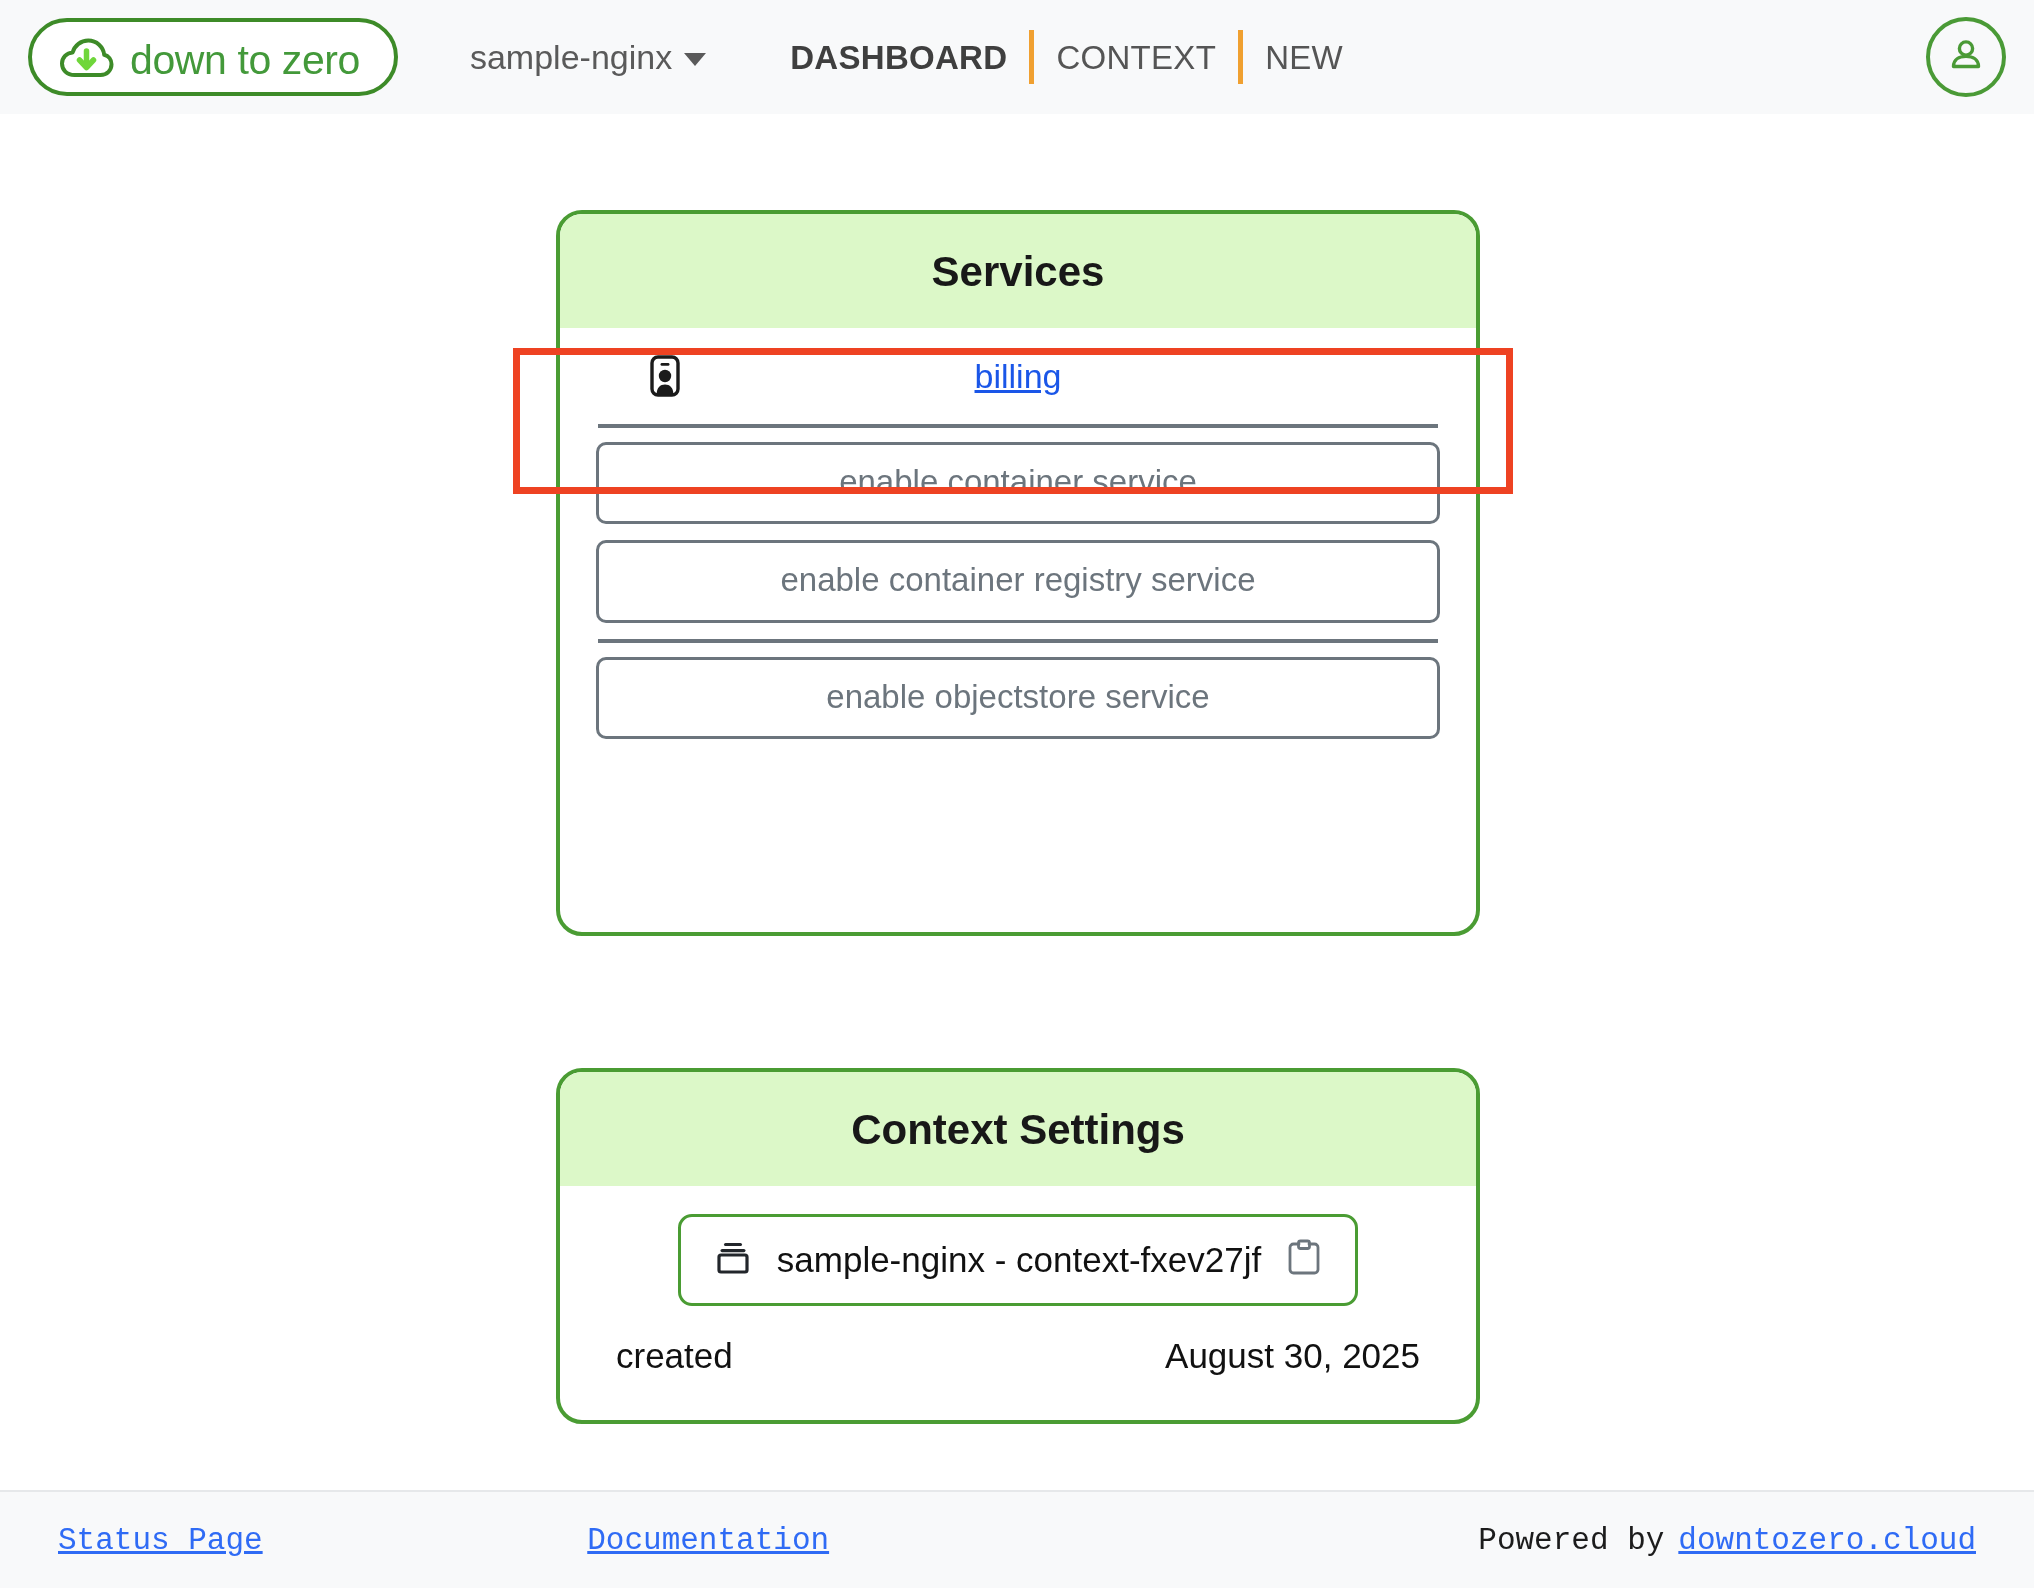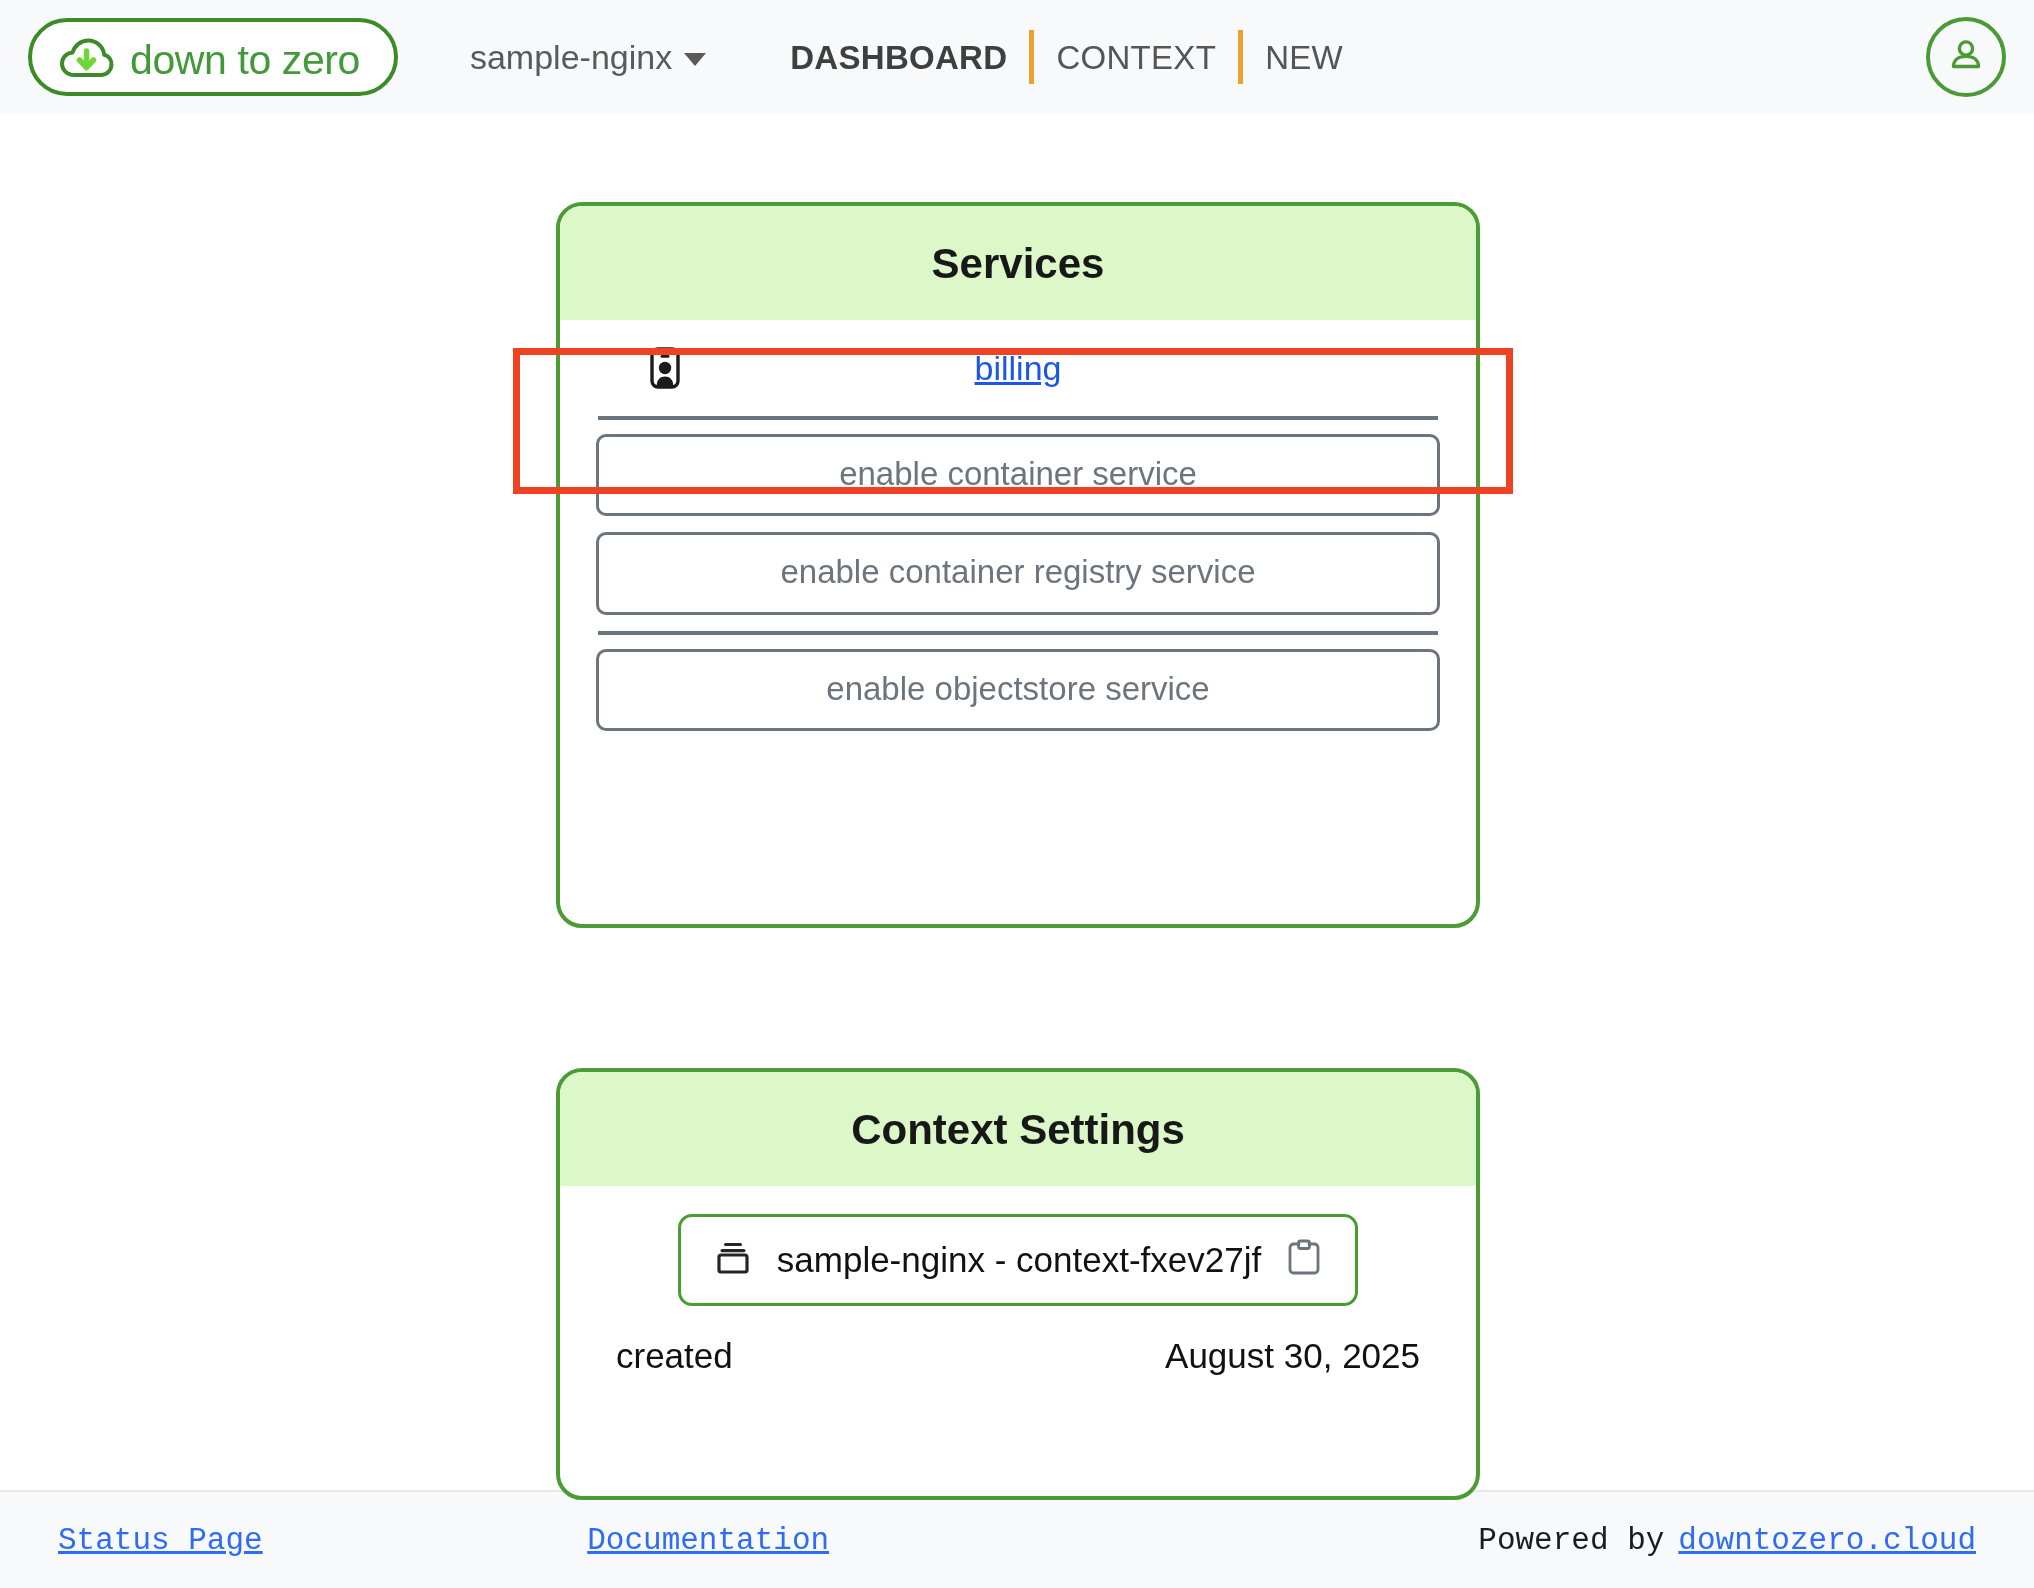--- a/index.html
+++ b/index.html
@@ -116,22 +116,22 @@
 
   .card {
     position: absolute;
     left: 556px;
     width: 924px;
     border: 4px solid #4a9c33;
     border-radius: 26px;
     background: #ffffff;
     overflow: hidden;
   }
-  #services-card { top: 88px; height: 726px; }
-  #context-card  { top: 954px; height: 432px; }
+  #services-card { top: 96px; height: 726px; }
+  #context-card  { top: 954px; height: 356px; }
 
   .card-head {
     background: #dcf8c8;
     text-align: center;
     font-weight: bold;
     color: #181818;
     font-size: 42px;
     padding: 34px 0 32px 0;
   }
   .card-body { padding: 0 36px; }

